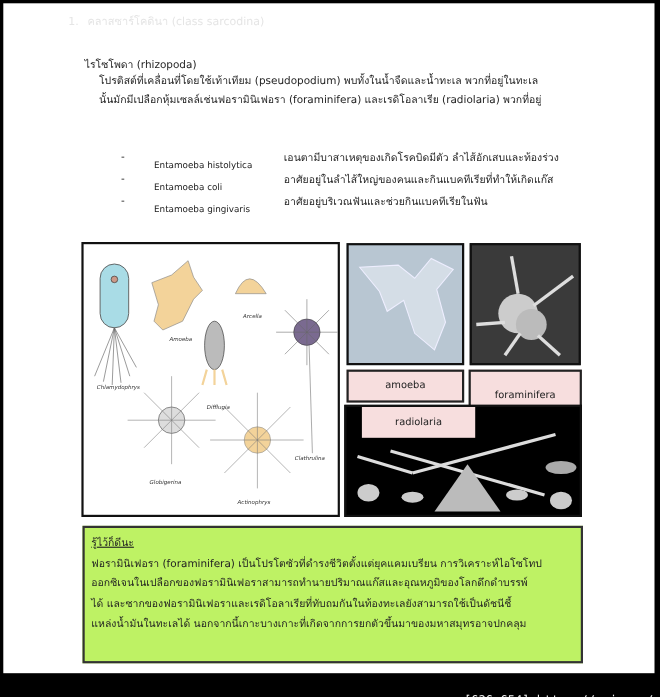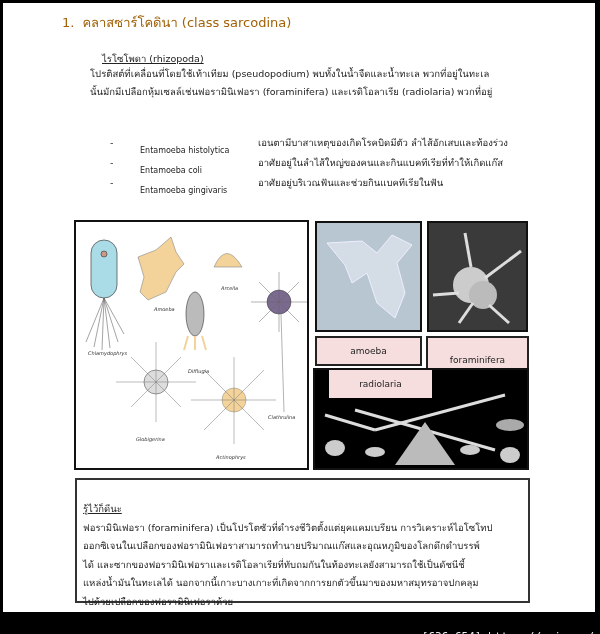--- a/index.html
+++ b/index.html
@@ -1,37 +1,37 @@
 <!DOCTYPE html>
 <html><head>
 <meta charset="utf-8">
 <style>
   html,body{margin:0;padding:0;}
   body{width:600px;height:634px;background:#000;position:relative;overflow:hidden;font-family:"DejaVu Sans",sans-serif;}
   .page{position:absolute;left:3px;top:3px;width:592px;height:609px;background:#fff;}
-  .title{position:absolute;left:62px;top:12px;font-size:13px;color:#a16207;}
+  .title{position:absolute;left:62px;top:12px;font-size:10px;color:#e5e5e5;}
   .title .num{margin-right:8px;}
-  .sub{position:absolute;left:102px;top:51px;font-size:9.5px;color:#222;text-decoration:underline;}
+  .sub{position:absolute;left:77px;top:51px;font-size:9.5px;color:#222;}
   .para{position:absolute;left:90px;top:65px;width:452px;font-size:9.5px;line-height:18px;color:#222;}
   .para .l2{display:block;white-space:nowrap;}
   .list{position:absolute;left:110px;top:132px;font-size:9.5px;color:#222;}
   .li{height:20px;display:flex;align-items:center;}
   .dash{width:30px;}
   .sp{width:118px;font-size:8px;margin-top:17px;}
   .figure-left{position:absolute;left:74px;top:220px;width:235px;height:250px;border:2px solid #111;background:#fff;box-sizing:border-box;}
   .cap{position:absolute;font-size:5px;color:#333;font-style:italic;}
   .photo{position:absolute;box-sizing:border-box;border:2px solid #111;}
   .amoeba-photo{left:315px;top:221px;width:107px;height:111px;background:#b8c6d2;}
   .foram-photo{left:427px;top:221px;width:101px;height:111px;background:#3a3a3a;}
   .label-box{position:absolute;box-sizing:border-box;border:2px solid #222;background:#f7dede;font-size:9px;color:#222;display:flex;align-items:center;justify-content:center;}
   .lb-amoeba{left:315px;top:336px;width:107px;height:30px;}
   .lb-foram{left:426px;top:336px;width:103px;height:48px;}
   .radio-photo{left:313px;top:368px;width:216px;height:102px;background:#000;}
   .lb-radio{left:315px;top:370px;width:103px;height:28px;border:none;margin-left:14px;}
-  .note{position:absolute;left:75px;top:478px;width:455px;height:125px;border:2px solid #333;box-sizing:border-box;background:#ffffff;padding:20px 6px;font-size:9.5px;line-height:18.5px;color:#222;}
+  .note{position:absolute;left:75px;top:478px;width:455px;height:125px;border:2px solid #333;box-sizing:border-box;background:#bef264;padding:5px 6px;font-size:9.5px;line-height:18.5px;color:#222;}
   .note .h{text-decoration:underline;display:block;}
   .note p{margin:0;}
   .footer{position:absolute;right:6px;top:614px;font-family:"DejaVu Sans Mono",monospace;font-size:11px;color:#eee;margin-top:16px;}
 </style>
 </head>
 <body>
 
 <div class="page"></div>
 
 <div class="title">
@@ -154,16 +154,15 @@
   </svg>
 </div>
 <div class="label-box lb-radio">radiolaria</div>
 
 <div class="note">
   <span class="h">รู้ไว้ก็ดีนะ</span>
   <p>ฟอรามินิเฟอรา (foraminifera) เป็นโปรโตซัวที่ดำรงชีวิตตั้งแต่ยุคแคมเบรียน การวิเคราะห์ไอโซโทป</p>
   <p>ออกซิเจนในเปลือกของฟอรามินิเฟอราสามารถทำนายปริมาณแก๊สและอุณหภูมิของโลกดึกดำบรรพ์</p>
   <p>ได้ และซากของฟอรามินิเฟอราและเรดิโอลาเรียที่ทับถมกันในท้องทะเลยังสามารถใช้เป็นดัชนีชี้</p>
   <p>แหล่งน้ำมันในทะเลได้ นอกจากนี้เกาะบางเกาะที่เกิดจากการยกตัวขึ้นมาของมหาสมุทรอาจปกคลุม</p>
-  <p>ไปด้วยเปลือกของฟอรามินิเฟอราด้วย</p>
 </div>
 
 <div class="footer">[636x654] https://upic.me/</div>
 
 </body></html>

